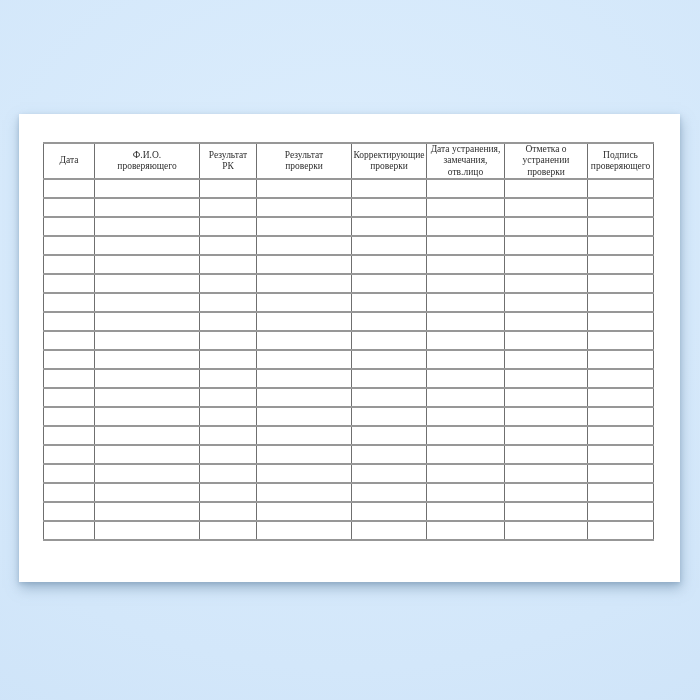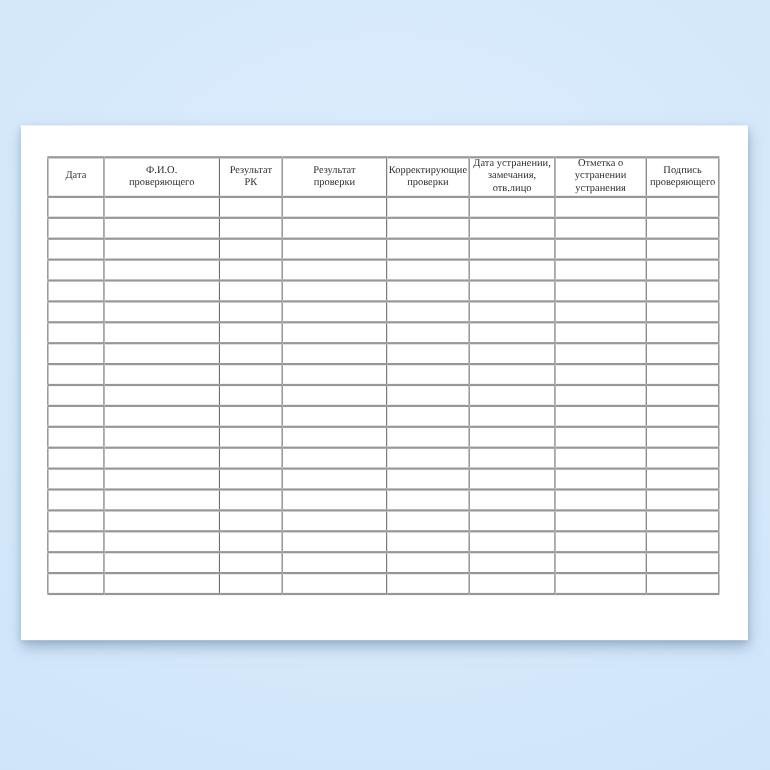--- a/index.html
+++ b/index.html
@@ -76,26 +76,26 @@
         <tr id="header-row">
             <th>Дата</th>
             <th>Ф.И.О.
 проверяющего</th>
             <th>Результат
 РК</th>
             <th>Результат
 проверки</th>
             <th>Корректирующие
 проверки</th>
-            <th>Дата устранении,
+            <th>Дата устранения,
 замечания,
 отв.лицо</th>
             <th>Отметка о
 устранении
-устранения</th>
+проверки</th>
             <th>Подпись
 проверяющего</th>
           </tr>
       </thead>
       <tbody id="body-rows">
           <tr>
             <td></td>
             <td></td>
             <td></td>
             <td></td>

